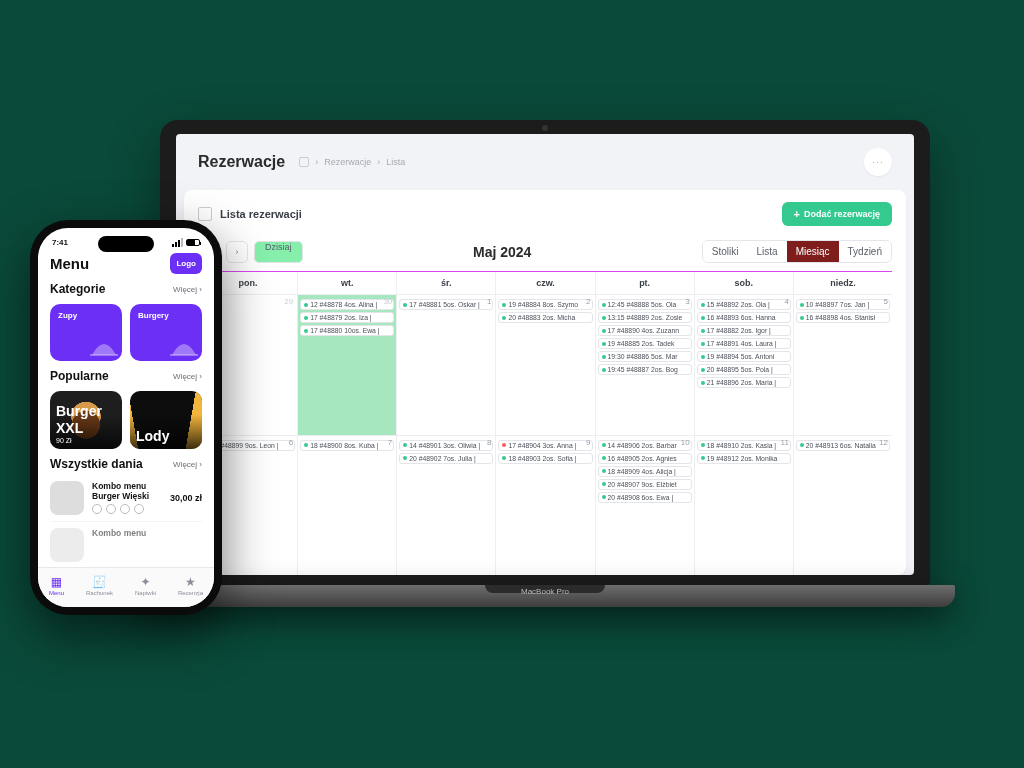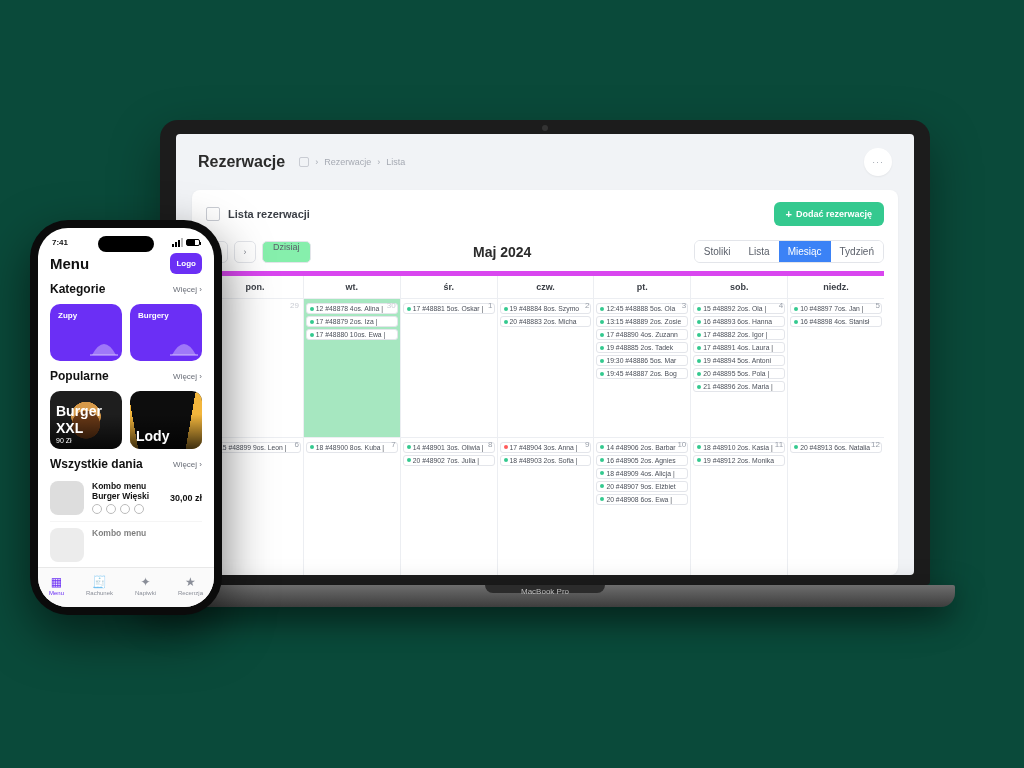--- a/index.html
+++ b/index.html
@@ -14,36 +14,36 @@
   .laptop-base::after { content:attr(data-label); position:absolute; top:2px; left:50%; transform:translateX(-50%); font-size:8px; color:#bdbdbd; }
   .laptop-notch { position:absolute; top:0; left:50%; transform:translateX(-50%); width:120px; height:8px; background:#2b2b2b; border-radius:0 0 10px 10px; }
 
   
   .header { display:flex; align-items:center; padding:14px 22px; gap:14px; }
   .header h1 { font-size:16px; font-weight:700; color:#2b2b2b; }
   .crumbs { color:#a6aab3; font-size:9px; display:flex; align-items:center; gap:6px; }
   .crumbs .home { width:10px; height:10px; border:1px solid #c9ccd3; border-radius:2px; }
   .kebab { margin-left:auto; width:28px; height:28px; border-radius:50%; background:#fff; display:flex; align-items:center; justify-content:center; color:#9aa0aa; box-shadow:0 1px 2px rgba(0,0,0,.06); letter-spacing:1px; }
 
-  .panel { margin:0 16px; background:#fff; border-radius:8px; padding:12px 14px 0 14px; flex:1; display:flex; flex-direction:column; overflow:hidden; box-shadow:0 1px 3px rgba(0,0,0,.05);}
+  .panel { margin:0 8px; background:#fff; border-radius:8px; padding:12px 14px 0 14px; flex:1; display:flex; flex-direction:column; overflow:hidden; box-shadow:0 1px 3px rgba(0,0,0,.05);}
   .panel-top { display:flex; align-items:center; margin-bottom:10px; }
   .panel-top .cal-ic { width:14px; height:14px; border:1.5px solid #c9ccd3; border-radius:2px; margin-right:8px; position:relative;}
   .panel-top h2 { font-size:11px; font-weight:600; color:#3b3f46;}
   .btn-add { margin-left:auto; background:#34c98f; color:#fff; font-size:9px; font-weight:600; padding:6px 12px; border-radius:6px; display:flex; align-items:center; gap:4px; }
   .btn-add::before { content:"+"; font-size:11px; }
 
   .toolbar { display:flex; align-items:center; margin:4px 0 8px 0; gap:6px; }
   .nav-btn { width:22px; height:22px; border:1px solid #e3e5ea; border-radius:5px; display:flex; align-items:center; justify-content:center; color:#7a7f89; background:#fff;}
   .today-btn { height:22px; padding:0 10px; border:1px solid #e3e5ea; border-radius:5px; background:#86efac; color:#5b606a; font-size:9px;}
   .month-title { flex:1; text-align:center; font-size:14px; font-weight:700; color:#2b2b2b;}
   .view-switch { display:flex; border:1px solid #e3e5ea; border-radius:6px; overflow:hidden;}
   .view-switch span { padding:5px 9px; font-size:10px; color:#5b606a; background:#fff;}
-  .view-switch span.active { background:#3b82f6; color:#fff;}
-
-  .cal-head { display:grid; grid-template-columns:repeat(7,1fr); background:#fff; border-top:5px solid #d946ef;}
+  .view-switch span.active { background:#7f1d1d; color:#fff;}
+
+  .cal-head { display:grid; grid-template-columns:repeat(7,1fr); background:#fff; border-top:1px solid #d946ef;}
   .cal-head div { text-align:center; font-weight:700; font-size:9px; padding:6px 0; color:#3b3f46; border-left:1px solid #eceef2;}
   .cal-body { flex:1; display:grid; grid-template-columns:repeat(7,1fr); grid-auto-rows:1fr; overflow:hidden;}
   .cell { border-left:1px solid #eceef2; border-top:1px solid #eceef2; padding:2px 2px; position:relative; min-height:0;}
   .cell.today { background:#a6e7c0;}
   .daynum { position:absolute; top:2px; right:4px; font-size:8px; color:#9aa0aa;}
   .ev { margin-top:2px; background:#fff; border:1px solid #e3e5ea; border-radius:3px; font-size:6.8px; padding:1px 2px 1px 3px; white-space:nowrap; overflow:hidden; text-overflow:ellipsis; color:#4a4f59; display:flex; align-items:center; gap:2px;}
   .ev::before { content:""; width:4px; height:4px; border-radius:50%; background:#34c98f;}
   .ev.red::before { background:#ff5a5a;}
   .cell .ev:first-of-type { margin-top:14px;}
 

